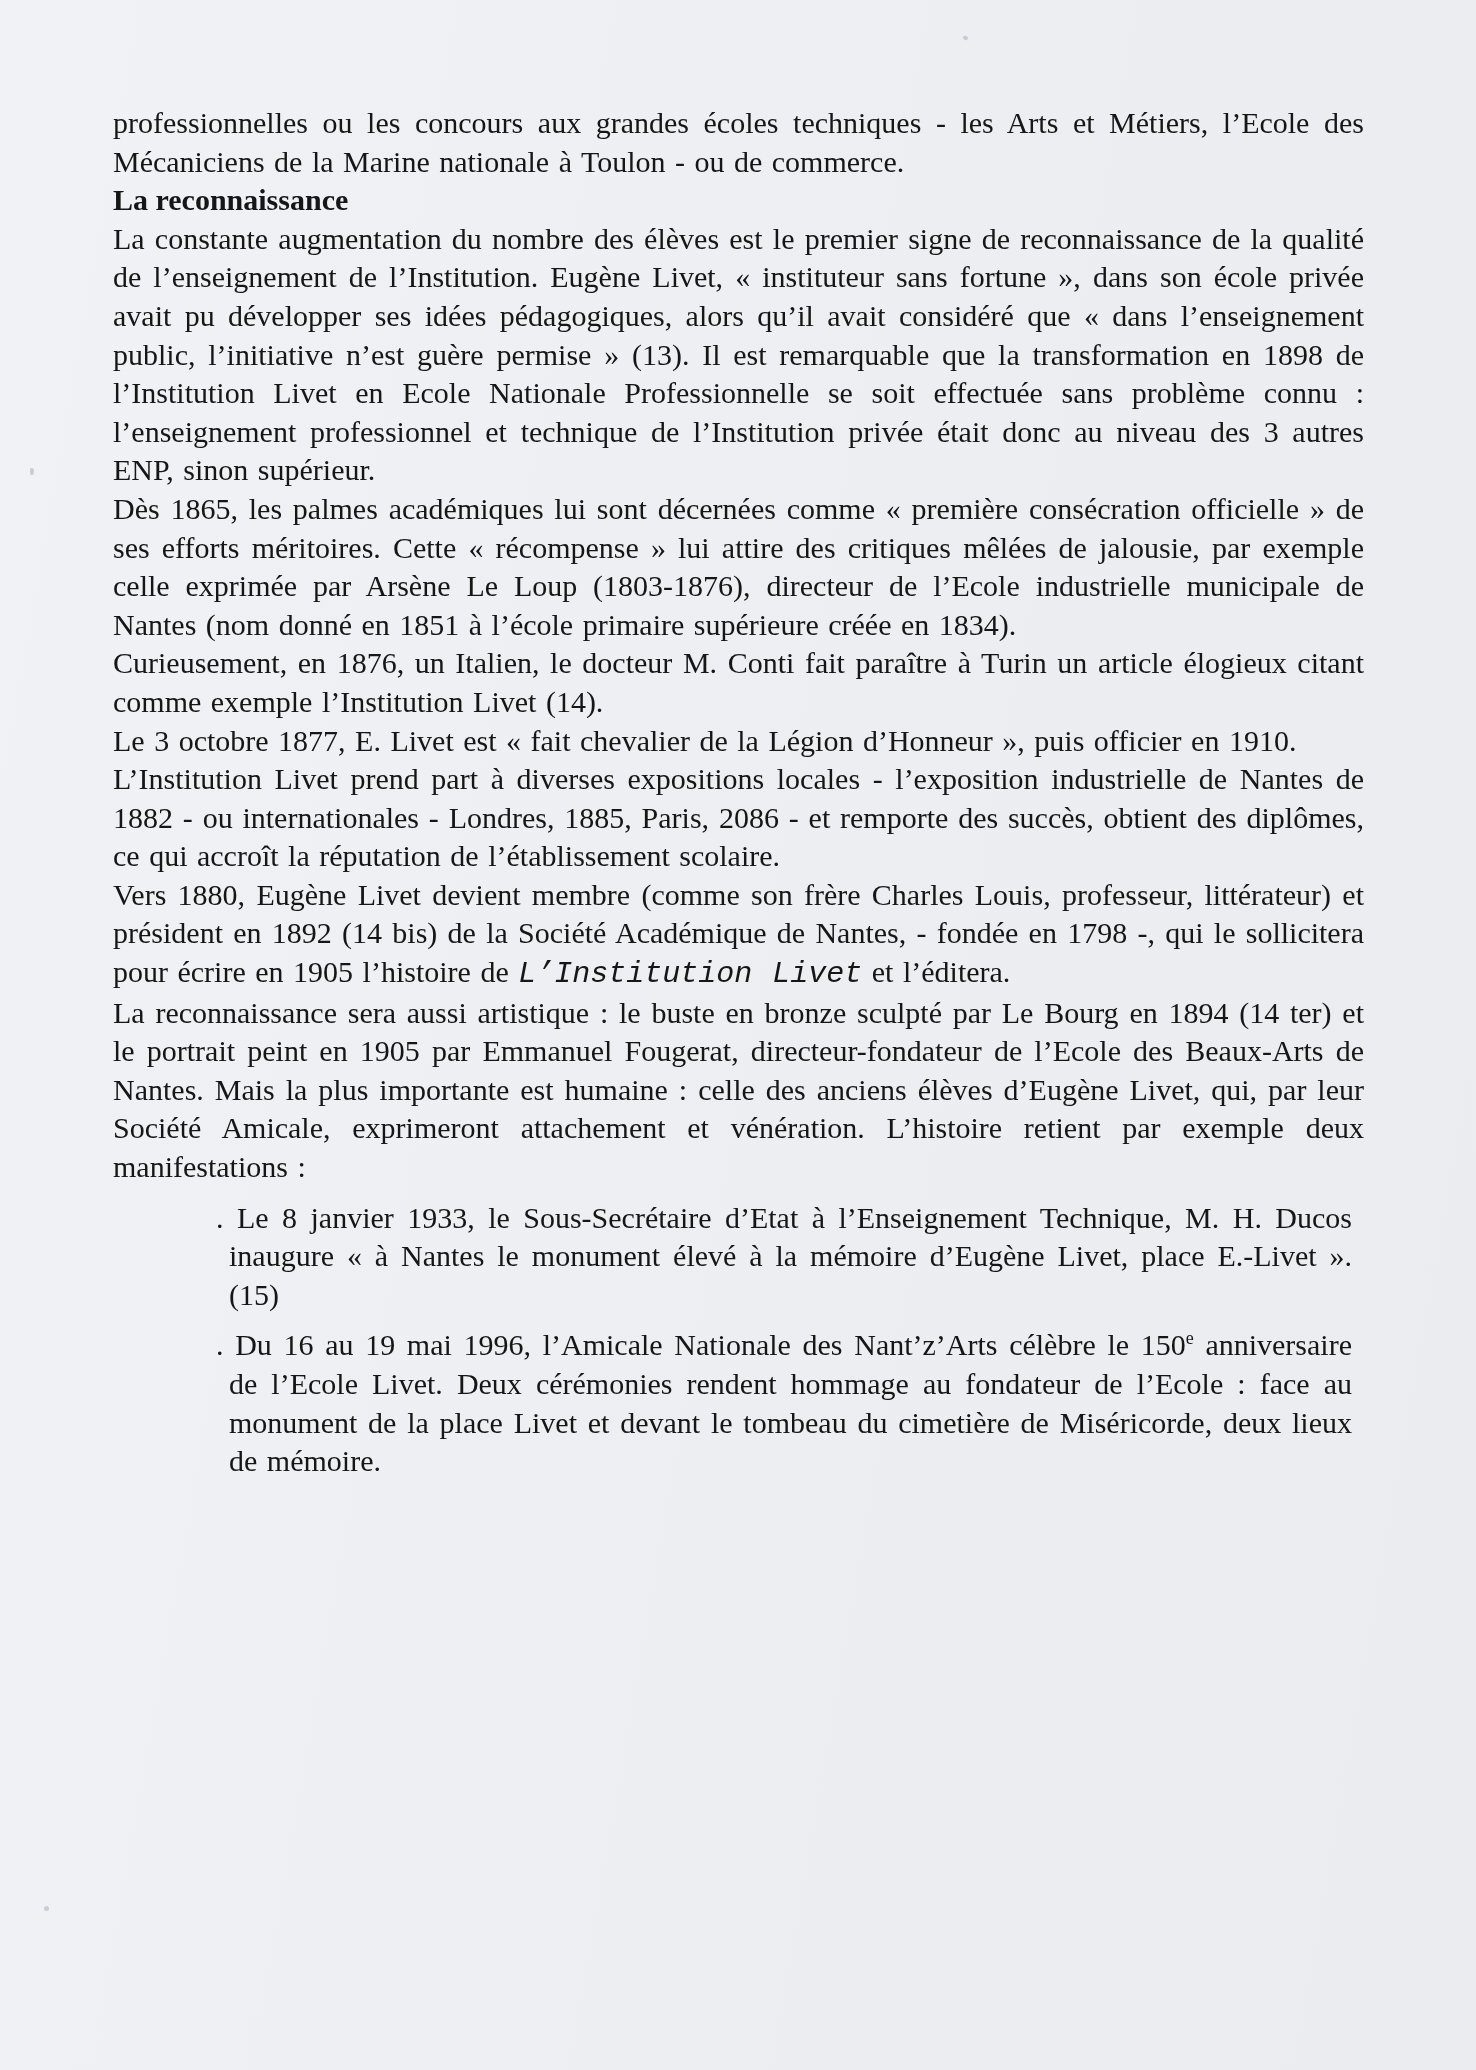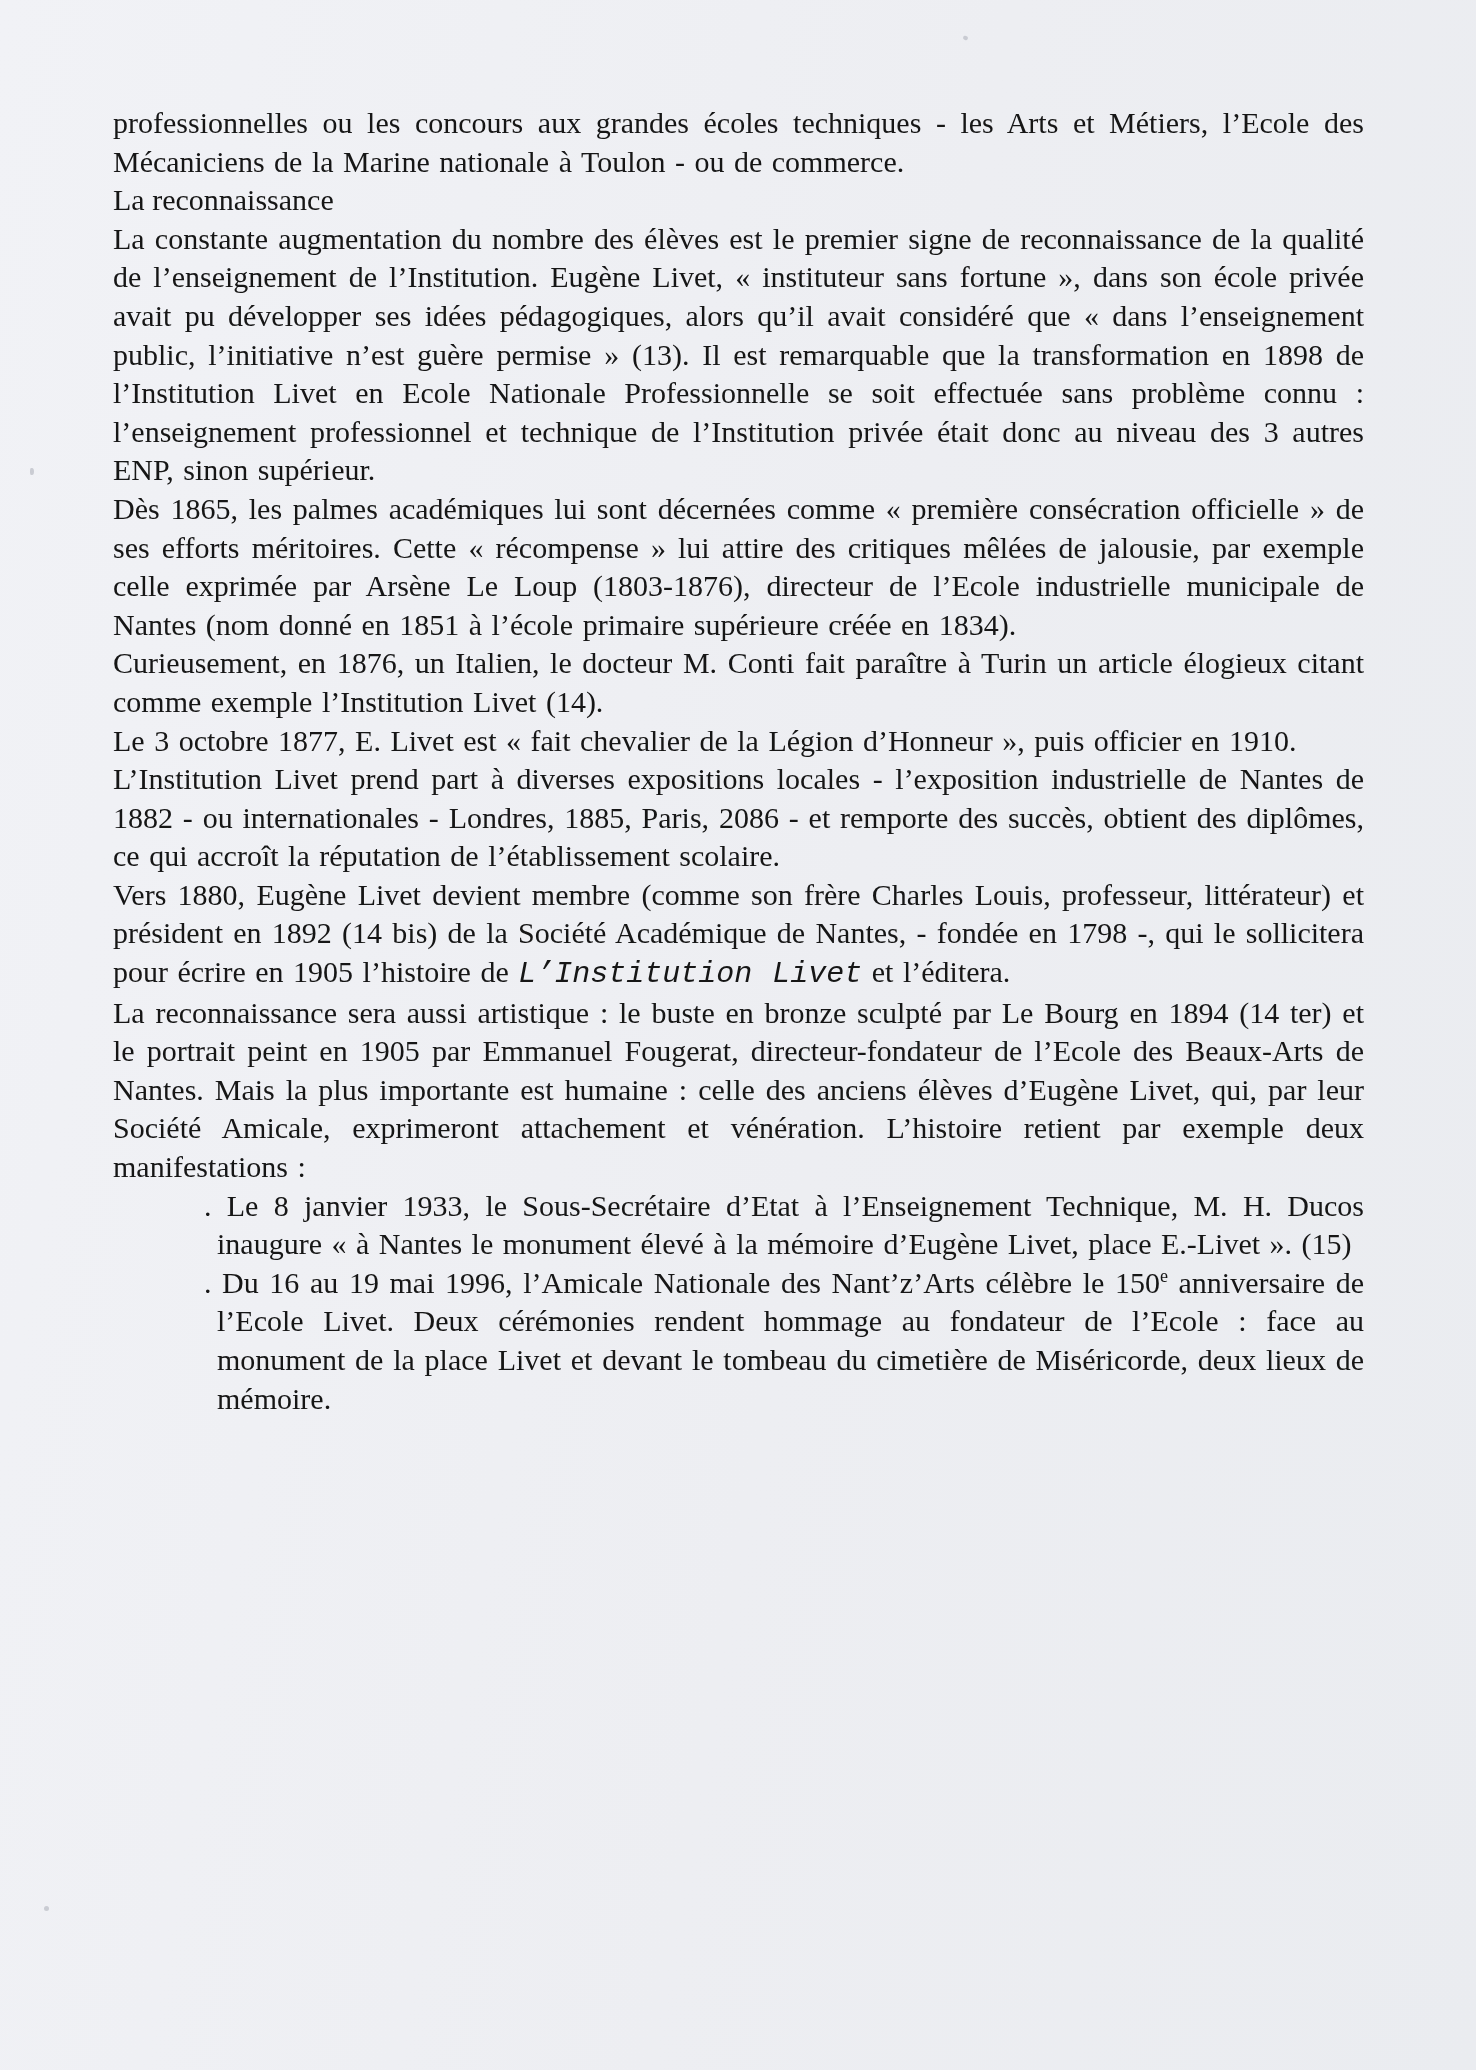--- a/index.html
+++ b/index.html
@@ -21,28 +21,28 @@
     overflow: hidden;
   }
   .para {
     margin: 0;
     text-align: justify;
     word-spacing: 2px;
   }
   .gap { }
   .heading {
     margin: 0;
-    font-weight: normal;
+    font-weight: bold;
     font-size: 30px;
     line-height: 38.6px;
     text-align: left;
   }
   .bullet-list { margin: 0 0 0 91px; }
   .bullet {
-    margin: 0;
+    margin: 12px;
     text-align: justify;
     word-spacing: 2px;
     padding-left: 13px;
     text-indent: -13px;
   }
   .italic { font-style: italic; font-family: Liberation Mono, monospace; }
   sup.ord {
     font-size: 60%;
     vertical-align: super;
     line-height: 0;

